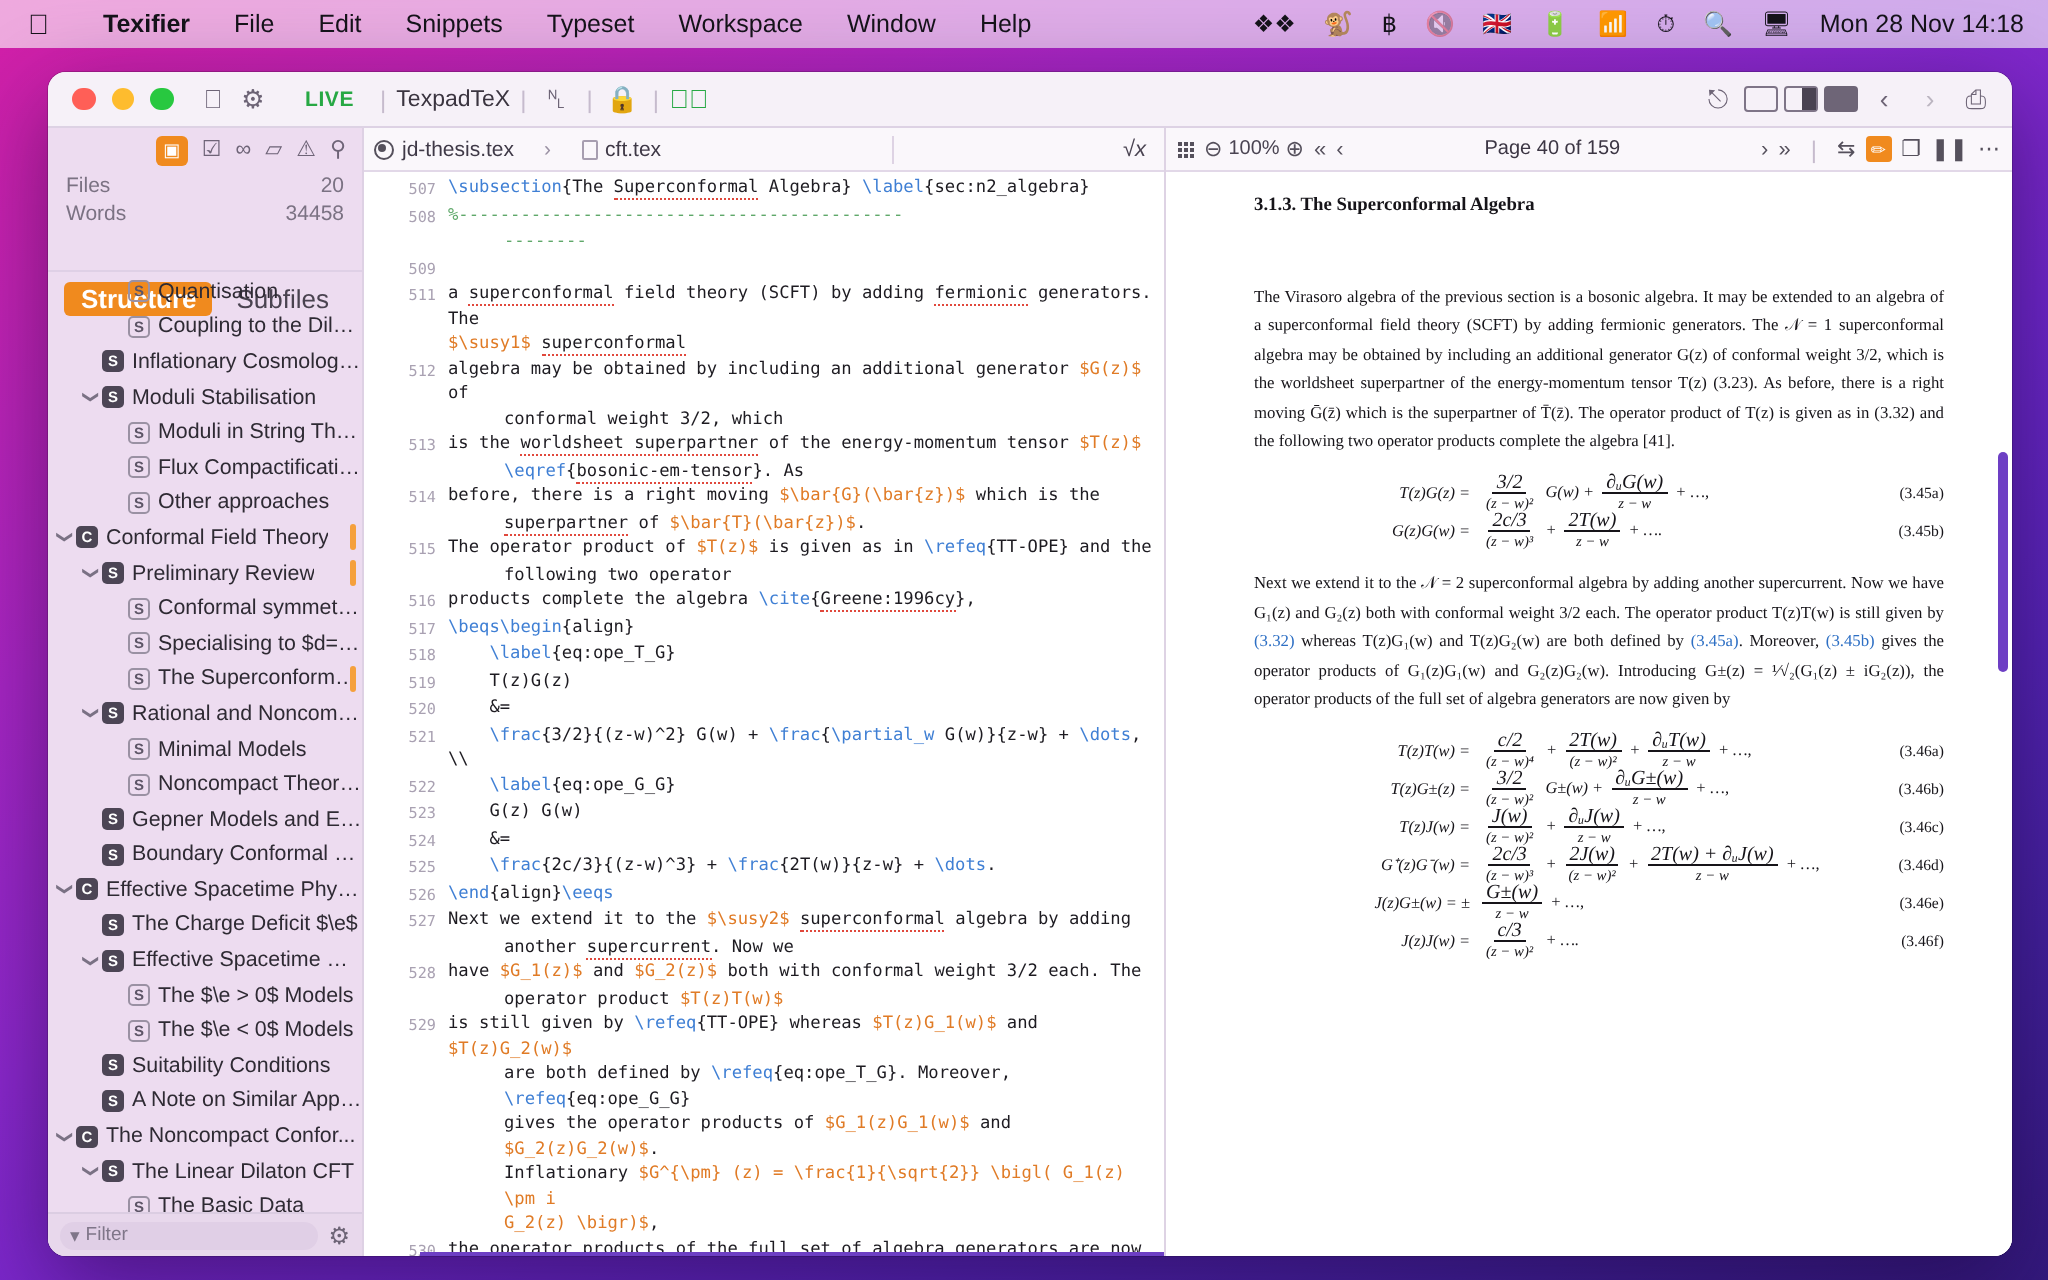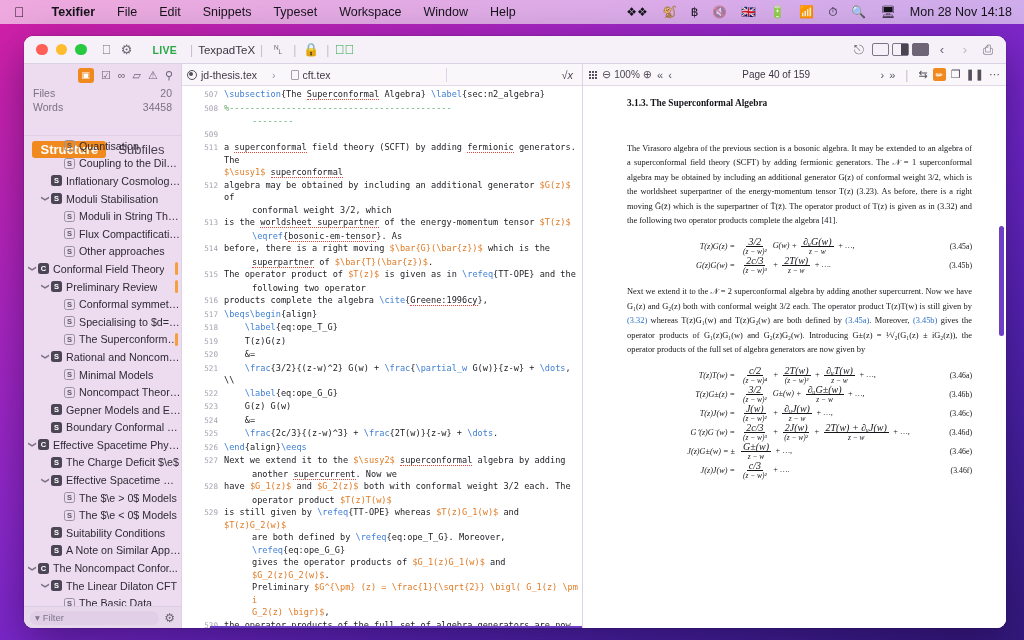--- a/index.html
+++ b/index.html
@@ -580,21 +580,21 @@
           <div class="crow">
             <span class="lno"></span>
             <span class="ctext cont"><span>are both defined by </span><span class="cmd">\refeq</span><span>{eq:ope_T_G}. Moreover, </span><span class="cmd">\refeq</span><span>{eq:ope_G_G}</span></span>
           </div>
           <div class="crow">
             <span class="lno"></span>
             <span class="ctext cont"><span>gives the operator products of </span><span class="math">$G_1(z)G_1(w)$</span><span> and </span><span class="math">$G_2(z)G_2(w)$</span><span>.</span></span>
           </div>
           <div class="crow">
             <span class="lno"></span>
-            <span class="ctext cont"><span>Preliminary </span><span class="math">$G^{\pm} (z) = \frac{1}{\sqrt{2}} \bigl( G_1(z) \pm i</span></span>
+            <span class="ctext cont"><span>Inflationary </span><span class="math">$G^{\pm} (z) = \frac{1}{\sqrt{2}} \bigl( G_1(z) \pm i</span></span>
           </div>
           <div class="crow">
             <span class="lno"></span>
             <span class="ctext cont"><span class="math">G_2(z) \bigr)$</span><span>,</span></span>
           </div>
           <div class="crow">
             <span class="lno">530</span>
             <span class="ctext"><span>the operator products of the full set of algebra generators are now</span></span>
           </div>
           <div class="crow">

